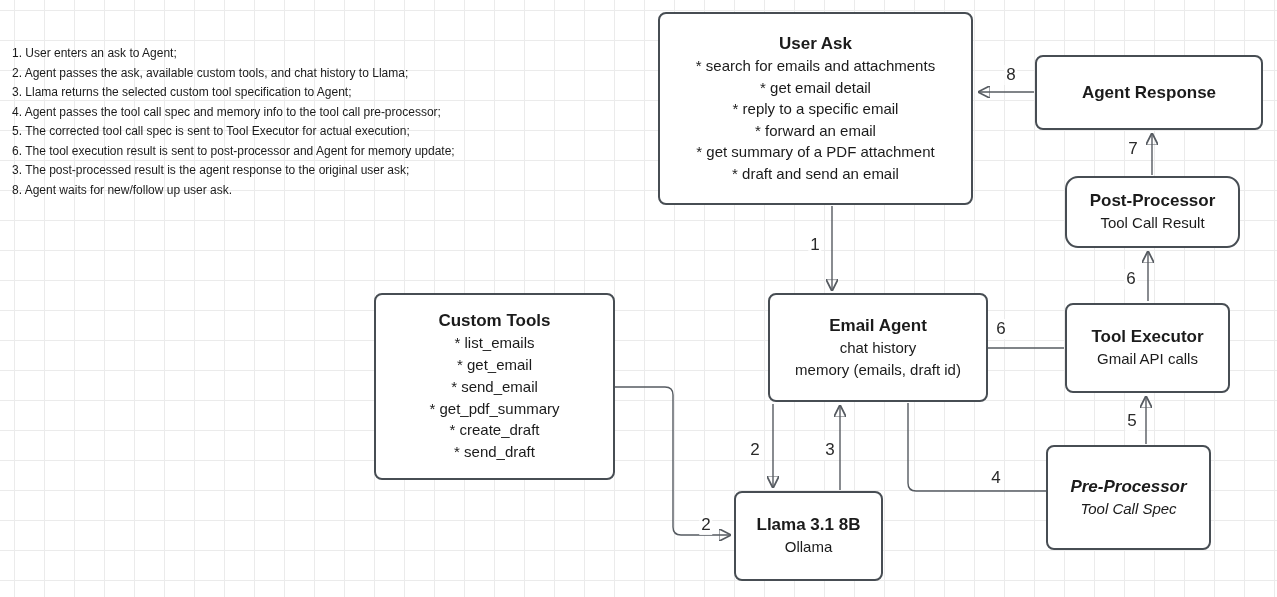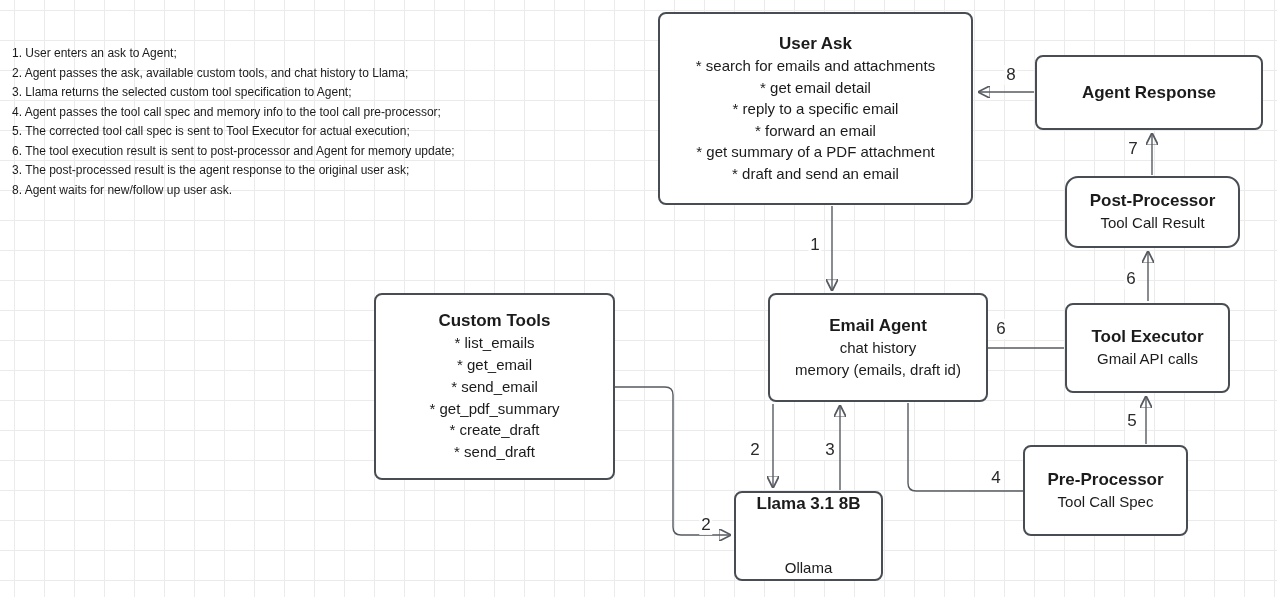--- a/index.html
+++ b/index.html
@@ -118,42 +118,42 @@
   <div class="node" style="left:1065px; top:176px; width:175px; height:72px;border-radius:13px;">
     <div class="node-title">Post-Processor</div>
     <div class="node-line">Tool Call Result</div>
   </div>
 
   <div class="node" style="left:1065px; top:303px; width:165px; height:90px;">
     <div class="node-title">Tool Executor</div>
     <div class="node-line">Gmail API calls</div>
   </div>
 
-  <div class="node" style="left:1023px; top:445px; width:165px; height:91px;">
+  <div class="node" style="left:1046px; top:445px; width:165px; height:105px;font-style:italic;">
     <div class="node-title">Pre-Processor</div>
     <div class="node-line">Tool Call Spec</div>
   </div>
 
   <div class="node" style="left:720px; top:293px; width:220px; height:109px;margin-left:48px;">
     <div class="node-title">Email Agent</div>
     <div class="node-line">chat history</div>
     <div class="node-line">memory (emails, draft id)</div>
   </div>
 
   <div class="node" style="left:374px; top:293px; width:241px; height:187px;">
     <div class="node-title">Custom Tools</div>
     <div class="node-line">* list_emails</div>
     <div class="node-line">* get_email</div>
     <div class="node-line">* send_email</div>
     <div class="node-line">* get_pdf_summary</div>
     <div class="node-line">* create_draft</div>
     <div class="node-line">* send_draft</div>
   </div>
 
-  <div class="node" style="left:734px; top:491px; width:149px; height:90px;justify-content:space-between;">
+  <div class="node" style="left:734px; top:491px; width:149px; height:90px;">
     <div class="node-title">Llama 3.1 8B</div>
     <div class="node-line">Ollama</div>
   </div>
 
   <span class="edge-label" style="left:815px; top:245px;">1</span>
   <span class="edge-label" style="left:755px; top:450px;">2</span>
   <span class="edge-label" style="left:706px; top:525px;">2</span>
   <span class="edge-label" style="left:830px; top:450px;">3</span>
   <span class="edge-label" style="left:996px; top:478px;">4</span>
   <span class="edge-label" style="left:1132px; top:421px;">5</span>

